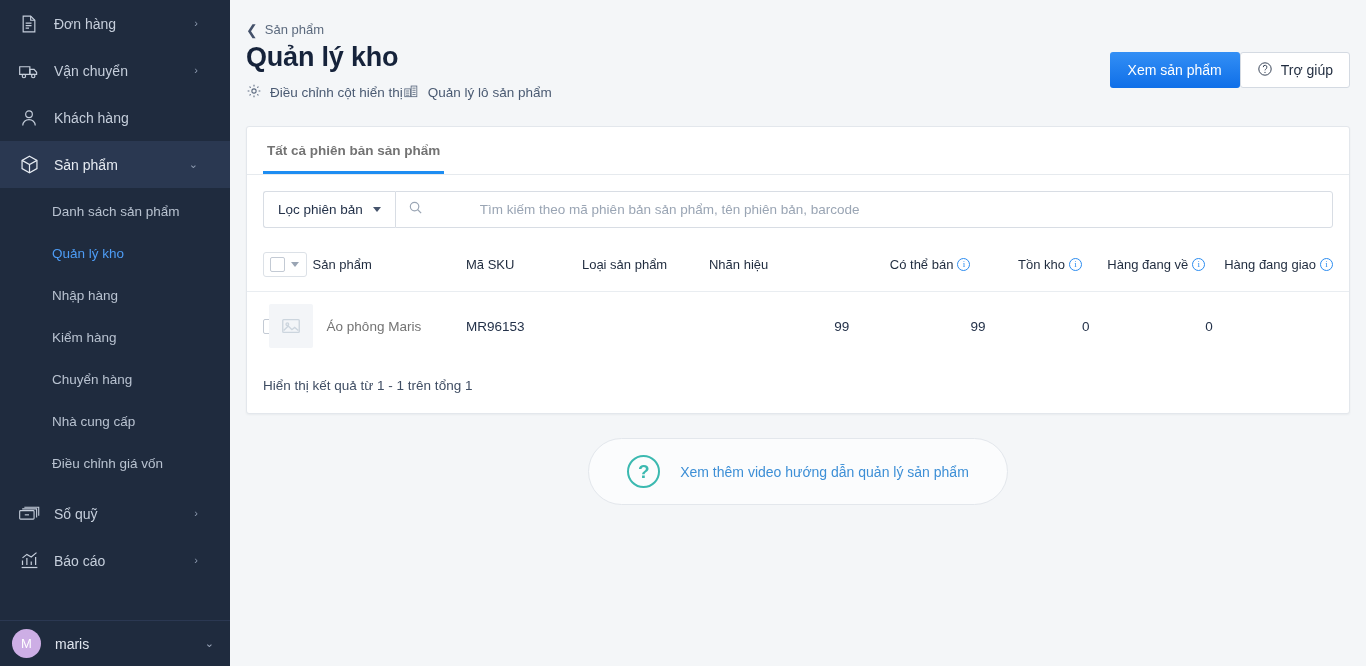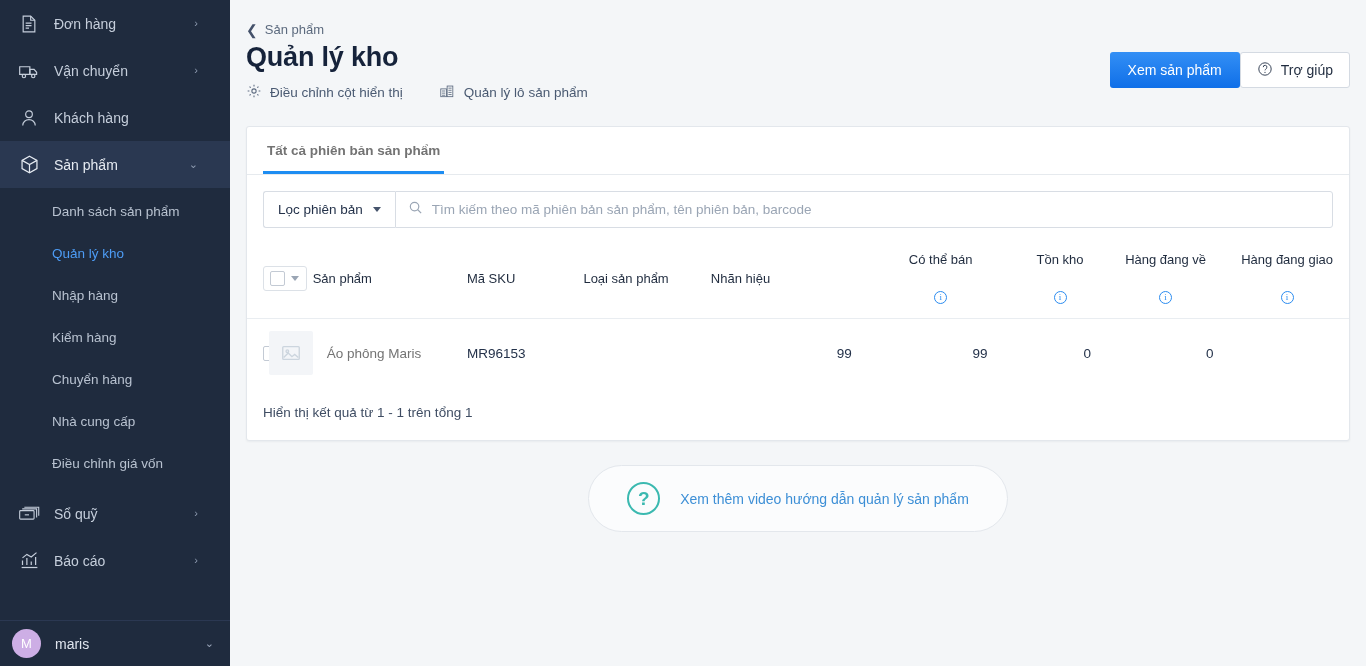--- a/index.html
+++ b/index.html
@@ -92,21 +92,21 @@
     background: linear-gradient(180deg,#338ff5,#0f6fe8);
     color: #ffffff; font-size: 14px; border: none; border-radius: 3px;
     padding: 0 18px; height: 36px; cursor: pointer;
     display: flex; align-items: center;
   }
   .btn-secondary {
     background: #ffffff; color: #1f2b3e; font-size: 14px;
     border: 1px solid #d4dae2; border-radius: 3px; height: 36px;
     padding: 0 16px; cursor: pointer; display: flex; align-items: center; gap: 8px;
   }
-  .quick-links { display: flex; align-items: center; gap: 36px; margin-top: 2px; }
+  .quick-links { display: flex; align-items: center; margin-top: 2px; }
   .qlink {
     display: flex; align-items: center; gap: 8px;
     font-size: 13.5px; color: #4a5a72; cursor: pointer;
   }
 
   
   .card {
     margin-top: 24px; background: #ffffff;
     border: 1px solid #e3e7ec; border-radius: 3px;
     box-shadow: 0 1px 2px rgba(20,30,50,.05);
@@ -131,33 +131,33 @@
     width: 0; height: 0; border-left: 4.5px solid transparent;
     border-right: 4.5px solid transparent; border-top: 5px solid #46546c;
   }
   .search-wrap {
     flex: 1; height: 37px; border: 1px solid #d8dde4;
     border-radius: 0 3px 3px 0; background: #fff;
     display: flex; align-items: center; padding: 0 12px; gap: 9px;
   }
   .search-wrap input {
     flex: 1; border: none; outline: none; font-size: 13.5px;
-    color: #000000; font-family: "Liberation Sans", sans-serif; background: transparent;
+    color: #000000; font-family: "Liberation Sans", sans-serif; background: transparent; margin-left: 48px;
   }
   .search-wrap input::placeholder { color: #9aa5b4; }
 
   
   table { width: 100%; border-collapse: collapse; }
   thead th {
     font-size: 13px; color: #1f2b3e; font-weight: normal;
     padding: 8px 0 14px 0; text-align: left;
     border-bottom: 1px solid #e9edf1; white-space: nowrap;
   }
   .th-num { text-align: right; }
-  .th-inner { display: inline-flex; align-items: center; gap: 24px; flex-direction: column; }
+  .th-inner { display: inline-flex; align-items: center; gap: 4px; }
   .info-i {
     width: 13px; height: 13px; border-radius: 50%;
     border: 1px solid #2b8cf0; color: #2b8cf0;
     font-size: 9px; line-height: 11px; text-align: center;
     display: inline-block; font-style: normal; cursor: pointer;
     font-family: "Liberation Serif", serif;
   }
   .col-check { width: 66px; padding-left: 16px !important; }
   .chk-drop {
     display: inline-flex; align-items: center; gap: 6px;

